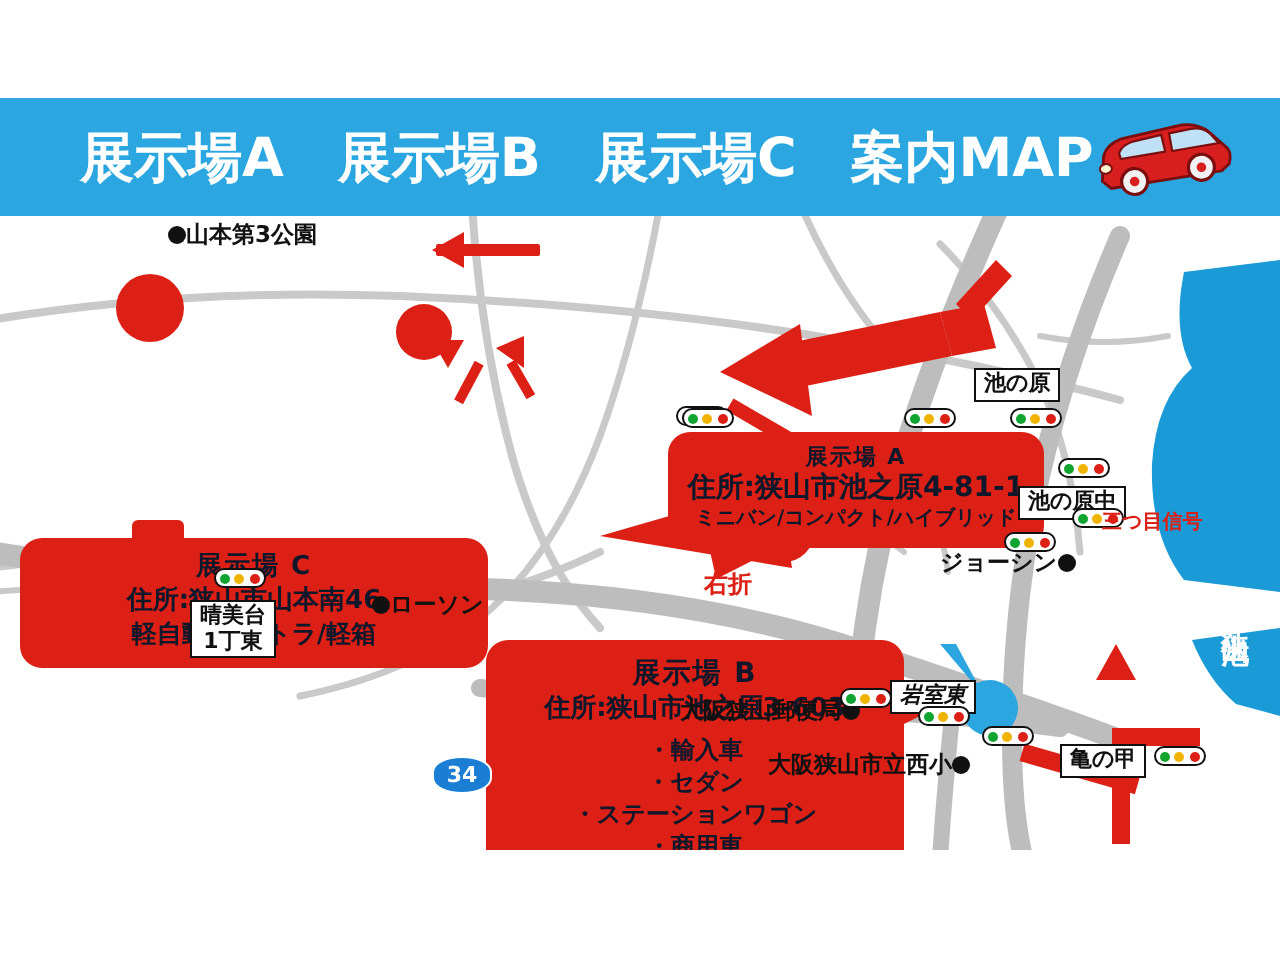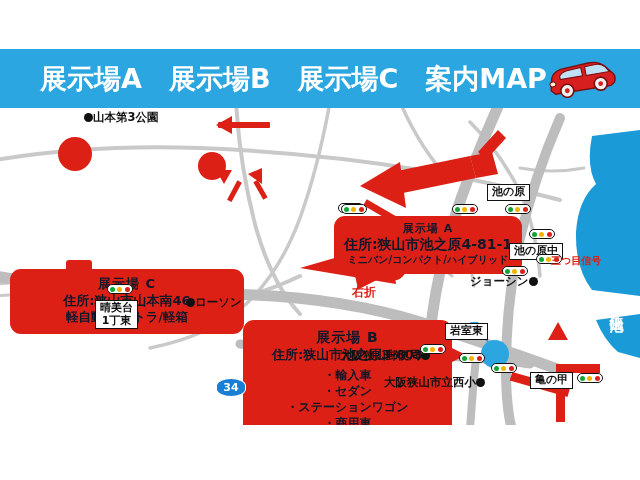--- a/index.html
+++ b/index.html
@@ -233,21 +233,21 @@
       <span>大阪狭山市立西小</span><span class="dot"></span>
     </div>
 
     <div id="lake-label">狭山池</div>
 
 
     <div class="boxlabel" style="left:95px;top:192px;"><span style="white-space:pre-line;">晴美台
 1丁東</span></div>
     <div class="boxlabel" style="left:487px;top:76px;"><span>池の原</span></div>
     <div class="boxlabel" style="left:509px;top:135px;"><span>池の原中</span></div>
-    <div class="boxlabel" style="left:445px;top:215px;"><span>岩室東</span></div>
+    <div class="boxlabel" style="left:445px;top:232px;font-style:italic;"><span>岩室東</span></div>
     <div class="boxlabel" style="left:530px;top:264px;"><span>亀の甲</span></div>
 
     <div class="signal" style="left:107px;top:176px;">
         <i class="g"></i>
         <i class="y"></i>
         <i class="r"></i>
       </div>
     <div class="signal" style="left:338px;top:95px;">
         <i class="g"></i>
         <i class="y"></i>

